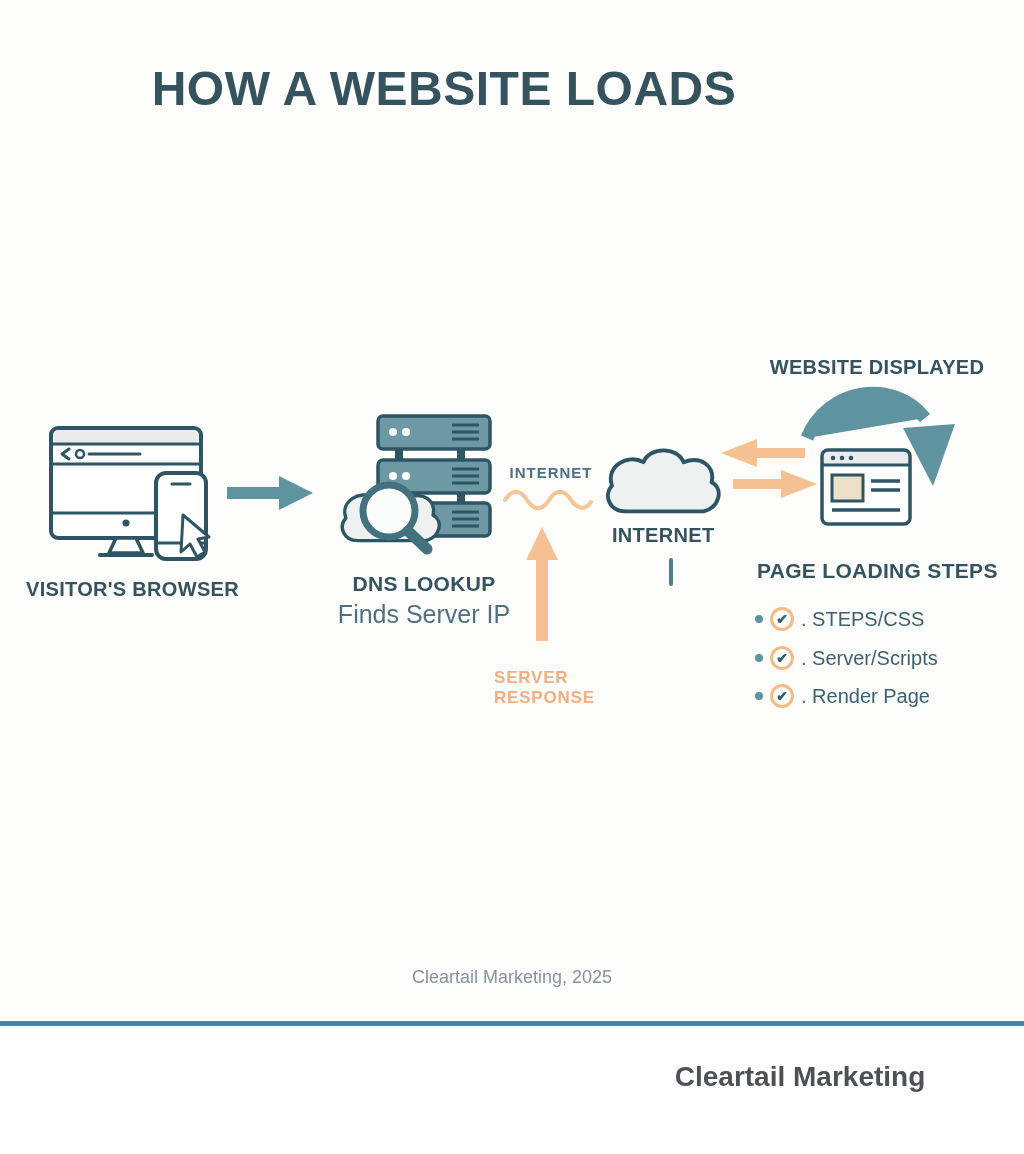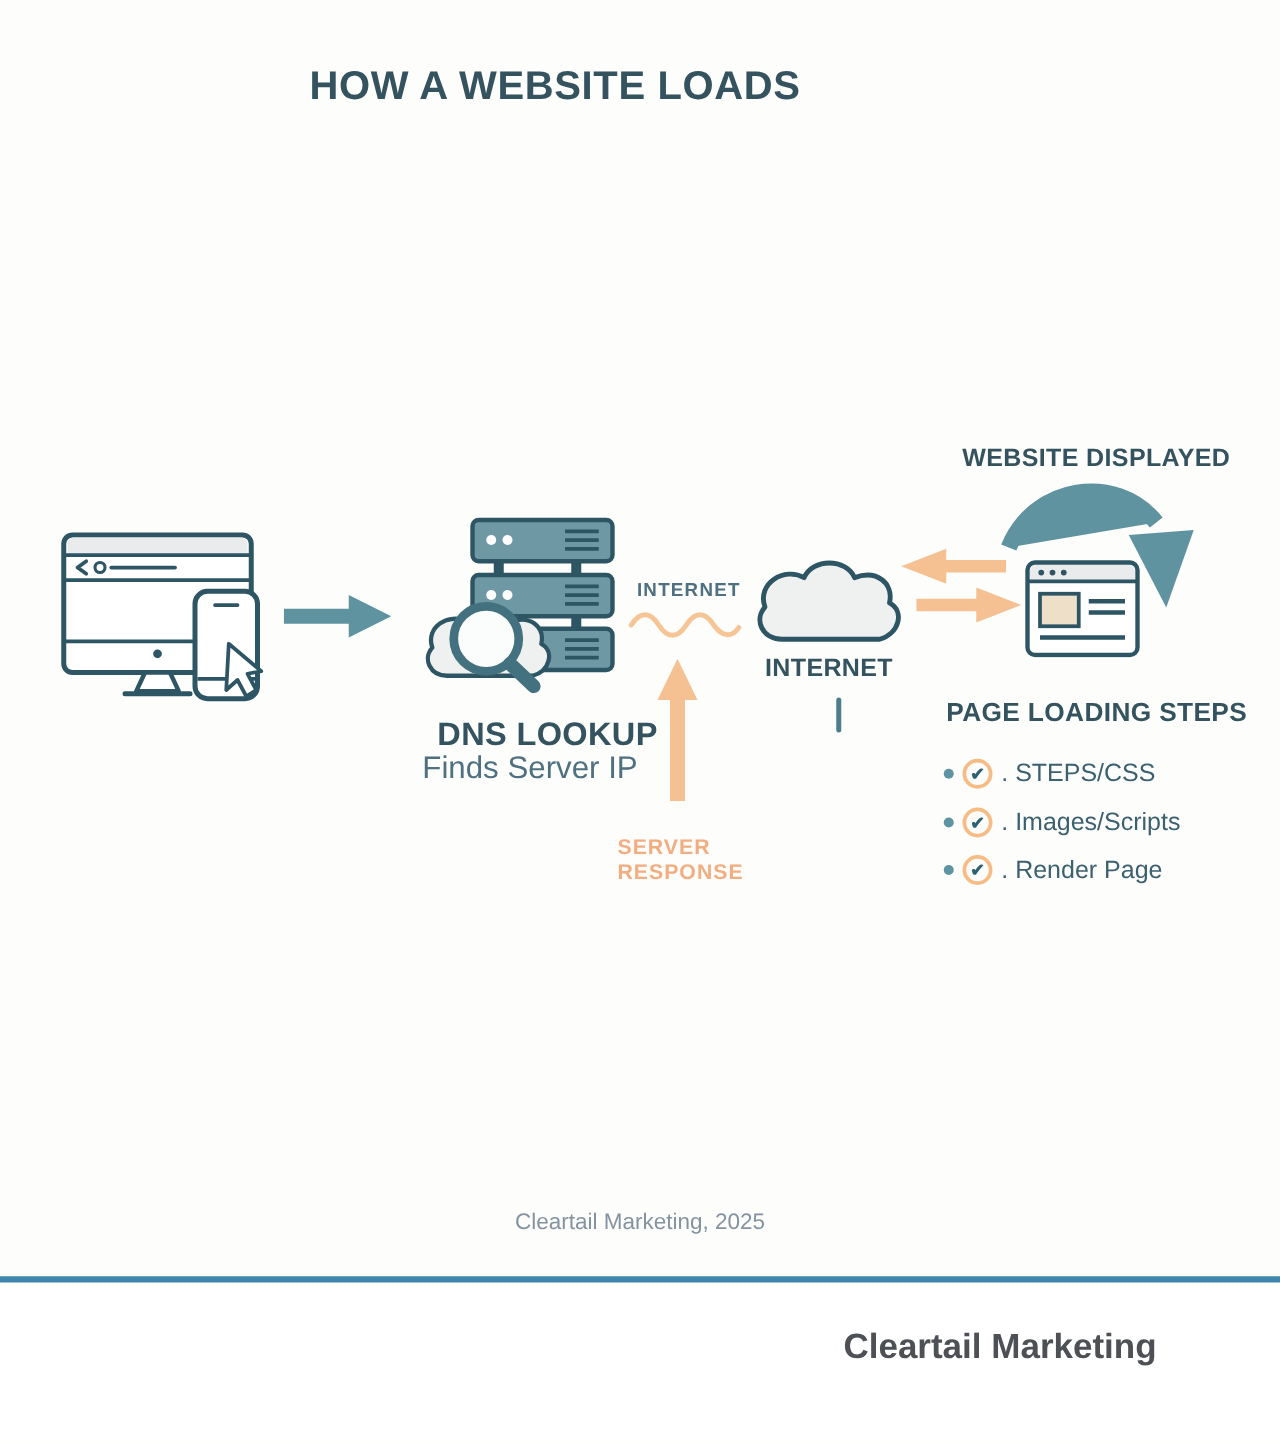--- a/index.html
+++ b/index.html
@@ -6,21 +6,21 @@
     --bg:#fdfdfb; --ink:#2d5563; --heading:#34535f; --text:#3b606f; --muted:#4e7080;
     --teal-fill:#6e98a4; --cloud:#eff1f1; --panel:#e9ebec; --beige:#eedfc8;
     --arrow-teal:#6093a0; --orange:#f5c092; --orange-text:#f2ae80; --wave:#f6c596;
     --bullet:#5d93a2; --check-ring:#f6bc86; --check:#2e6170; --mag:#44717f;
     --rule:#3e86ad; --footer-ink:#4d5054; --footer-muted:#8f9296; --attr:#8593a0;
   }
   *{margin:0;padding:0;box-sizing:border-box;}
   body{font-family:"Liberation Sans",sans-serif;background:#fff;}
   #canvas{position:relative;width:1024px;height:1154px;background:var(--bg);overflow:hidden;}
   .abs{position:absolute;}
-  .title{top:50px;left:0;width:888px;text-align:center;font-size:32px;font-weight:bold;
+  .title{top:61px;left:0;width:888px;text-align:center;font-size:48px;font-weight:bold;
          color:var(--heading);letter-spacing:.5px;}
   .node-label{font-weight:bold;color:var(--heading);text-align:center;letter-spacing:.3px;}
   .sub-label{color:var(--muted);text-align:center;}
   .small-caps{font-size:15px;font-weight:bold;color:var(--muted);letter-spacing:1px;text-align:center;}
   .orange-label{font-size:17px;font-weight:bold;color:var(--orange-text);letter-spacing:.8px;text-align:left;}
   .divider-bar{width:4px;height:28px;background:#4c7d8b;border-radius:2px;}
   .steps-title{font-size:21px;font-weight:bold;color:var(--heading);letter-spacing:.3px;}
   .step-row{display:flex;align-items:center;gap:7px;height:26px;}
   .bullet{width:8px;height:8px;border-radius:50%;background:var(--bullet);flex:0 0 auto;}
   .check-circle{width:24px;height:24px;border:3px solid var(--check-ring);border-radius:50%;
@@ -56,20 +56,21 @@
     <line x1="3" y1="41" x2="153" y2="41" class="sk" stroke-width="3"></line>
     <line x1="3" y1="90" x2="153" y2="90" class="sk" stroke-width="3"></line>
     <circle cx="78" cy="100" r="3.5" class="fk"></circle>
     <path d="M68 115 h20 l7 15 h-34 Z" class="fw sk" stroke-width="3.5" stroke-linejoin="round"></path>
     <line x1="52" y1="132" x2="104" y2="132" class="sk" stroke-width="4" stroke-linecap="round"></line>
     <rect x="108" y="50" width="50" height="86" rx="10" class="fw sk" stroke-width="4"></rect>
     <line x1="124" y1="61" x2="142" y2="61" class="sk" stroke-width="3" stroke-linecap="round"></line>
     <line x1="110" y1="120" x2="156" y2="120" class="sk" stroke-width="3"></line>
     <path d="M135 92 l26 22 -11 2 7 13 -8 5 -7 -13 -9 8 Z" class="fw sk" stroke-width="3" stroke-linejoin="round"></path>
   </svg>
+  <div class="abs node-label" style="left:10px;top:578px;width:245px;font-size:20px">VISITOR'S BROWSER</div>
 
   <svg class="abs" style="left:227px;top:473px" width="86" height="40" viewBox="0 0 86 40">
     <polygon points="0,14 52,14 52,3 86,20 52,37 52,26 0,26" class="fa"></polygon>
   </svg>
 
   <svg class="abs" style="left:338px;top:406px" width="160" height="150" viewBox="0 0 160 150">
     <rect x="57" y="40" width="8" height="16" class="fk"></rect>
     <rect x="119" y="40" width="8" height="16" class="fk"></rect>
     <rect x="57" y="84" width="8" height="16" class="fk"></rect>
     <rect x="119" y="84" width="8" height="16" class="fk"></rect>
@@ -94,21 +95,21 @@
       <line x1="114" y1="106" x2="141" y2="106" class="sk" stroke-width="3"></line>
       <line x1="114" y1="113" x2="141" y2="113" class="sk" stroke-width="3"></line>
       <line x1="114" y1="120" x2="141" y2="120" class="sk" stroke-width="3"></line>
     </g>
     <path d="M20,70 C6,70 0,56 8,47 C2,30 22,18 36,26 C42,12 66,12 72,26 C88,20 100,30 97,44 C108,50 104,66 90,70 Z" transform="translate(0,66) scale(0.98)" class="fc sk" stroke-width="3.5" stroke-linejoin="round"></path>
     <g>
       <circle cx="51" cy="105" r="26" fill="#fbfcfc" class="sm" stroke-width="7"></circle>
       <line x1="70" y1="125" x2="89" y2="143" class="sm" stroke-width="11" stroke-linecap="round"></line>
     </g>
   </svg>
-  <div class="abs node-label" style="left:348px;top:572px;width:180px;font-size:26px">DNS LOOKUP</div>
+  <div class="abs node-label" style="left:334px;top:572px;width:180px;font-size:21px">DNS LOOKUP</div>
   <div class="abs sub-label" style="left:334px;top:600px;width:180px;font-size:25px">Finds Server IP</div>
 
   <div class="abs small-caps" style="left:505px;top:464px;width:92px">INTERNET</div>
   <svg class="abs" style="left:502px;top:487px" width="92" height="24" viewBox="0 0 92 24">
     <path d="M3,13 C10,2 18,2 25,13 C32,24 40,24 47,13 C54,2 62,2 69,13 C76,23 84,23 89,15" class="fn sw" stroke-width="4" stroke-linecap="round"></path>
   </svg>
 
   <svg class="abs" style="left:524px;top:527px" width="36" height="114" viewBox="0 0 36 114">
     <polygon points="12,114 12,33 2,33 18,0 34,33 24,33 24,114" class="fo"></polygon>
   </svg>
@@ -149,21 +150,21 @@
   <div class="abs node-label" style="left:752px;top:356px;width:250px;font-size:20px">WEBSITE DISPLAYED</div>
 
   <div class="abs step-row" style="left:755px;top:606px">
     <span class="bullet"></span>
     <span class="check-circle">✔</span>
     <span class="step-label">. STEPS/CSS</span>
   </div>
   <div class="abs step-row" style="left:755px;top:645px">
     <span class="bullet"></span>
     <span class="check-circle">✔</span>
-    <span class="step-label">. Images/Scripts</span>
+    <span class="step-label">. Server/Scripts</span>
   </div>
   <div class="abs step-row" style="left:755px;top:683px">
     <span class="bullet"></span>
     <span class="check-circle">✔</span>
     <span class="step-label">. Render Page</span>
   </div>
 
   <div class="abs attr">Cleartail Marketing, 2025</div>
 
   <div class="abs footer-zone"></div>

